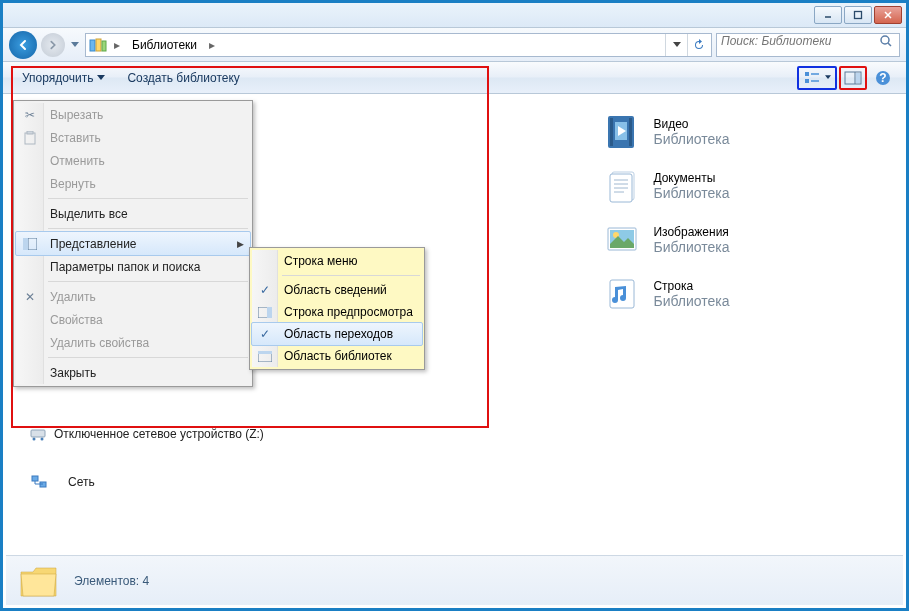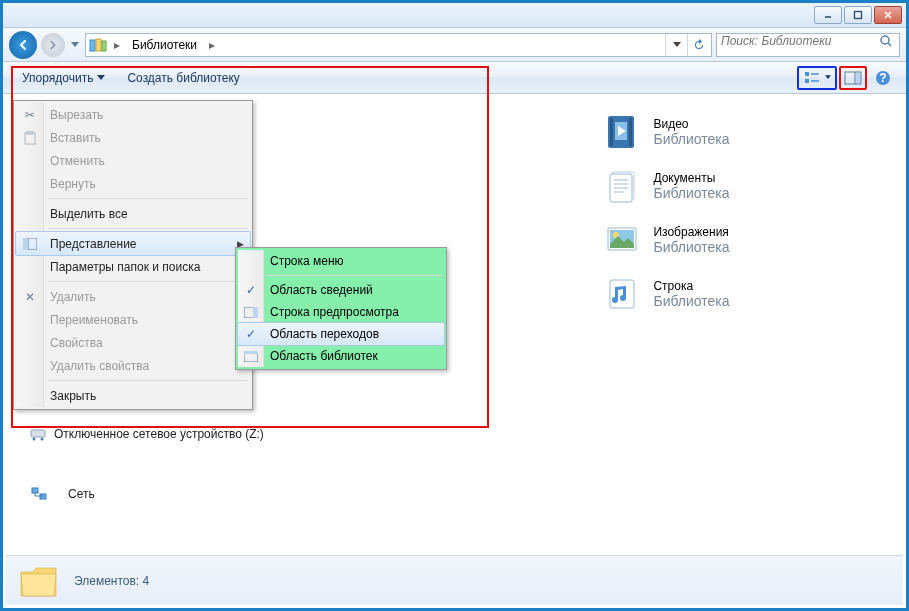--- a/index.html
+++ b/index.html
@@ -40,40 +40,40 @@
 .main { position: absolute; top: 94px; left: 3px; right: 3px; bottom: 68px; background: #fff; display: flex; }
 .content { flex: 1; padding: 8px 0 0 12px; position: relative; }
 .lib-item { display: flex; align-items: center; gap: 10px; padding: 6px 0; margin-left: 410px; justify-content: center; }
 .lib-icon { width: 42px; height: 42px; display: flex; align-items: center; justify-content: center; }
 .lib-text .lib-name { color: #000; }
 .lib-text .lib-sub { color: #7a8a9a; font-size: 14px; }
 
 
 .tree-items { position: absolute; left: 24px; top: 327px; }
 .tree-row { display: flex; align-items: center; gap: 6px; padding: 2px 0; color: #222; }
-.tree-row.net { margin-top: 40px; gap: 20px; }
+.tree-row.net { margin-top: 28px; gap: 20px; }
 .tree-icon { width: 18px; height: 16px; display: flex; align-items: center; justify-content: center; }
 
 
 .statusbar { position: absolute; left: 3px; right: 3px; bottom: 3px; height: 50px; background: linear-gradient(#f2f6fb, #e6eef8); border-top: 1px solid #cdd8e4; display: flex; align-items: center; padding: 0 12px; gap: 14px; }
 .status-icon { width: 42px; height: 38px; }
 .status-text { color: #3a5a7a; }
 
 
 .red-overlay { position: absolute; left: 8px; top: 63px; width: 478px; height: 362px; border: 2px solid #e01010; pointer-events: none; z-index: 5; }
 .ctx-menu { position: absolute; left: 10px; top: 97px; width: 240px; background: #f2f2f2; border: 1px solid #9a9a9a; box-shadow: 2px 2px 4px rgba(0,0,0,.25); z-index: 10; padding: 2px; }
 .ctx-menu .gutter { position: absolute; left: 2px; top: 2px; bottom: 2px; width: 28px; background: linear-gradient(90deg,#f6f6f6,#ececec); border-right: 1px solid #e0e0e0; }
 .ctx-item { position: relative; height: 23px; display: flex; align-items: center; padding-left: 34px; padding-right: 18px; color: #222; cursor: default; }
 .ctx-item.disabled { color: #9a9a9a; }
 .ctx-item.hover { background: linear-gradient(#eef5fd, #d6e8fb); border: 1px solid #a8caed; border-radius: 2px; margin: -1px; height: 25px; align-items: center; }
 .ctx-sep { height: 1px; background: #d8d8d8; margin: 3px 2px 3px 32px; }
 .ctx-icon { position: absolute; left: 6px; width: 16px; height: 16px; display: flex; align-items: center; justify-content: center; color: #6b7f95; }
 .ctx-arrow { position: absolute; right: 6px; font-size: 9px; color: #444; }
 
-.submenu { position: absolute; left: 232px; top: 244px; width: 212px; background: #86efac; border: 1px solid #9a9a9a; box-shadow: 2px 2px 4px rgba(0,0,0,.25); z-index: 11; padding: 2px; }
+.submenu { position: absolute; left: 246px; top: 244px; width: 176px; background: #fef9c3; border: 1px solid #9a9a9a; box-shadow: 2px 2px 4px rgba(0,0,0,.25); z-index: 11; padding: 2px; }
 .submenu .gutter { position: absolute; left: 2px; top: 2px; bottom: 2px; width: 26px; background: linear-gradient(90deg,#f6f6f6,#ececec); border-right: 1px solid #e0e0e0; }
 .sub-item { position: relative; height: 22px; display: flex; align-items: center; padding-left: 32px; cursor: default; }
 .sub-item.hover { background: linear-gradient(#eef5fd, #d6e8fb); border: 1px solid #a8caed; border-radius: 2px; margin: -1px; height: 24px; }
 .sub-icon { position: absolute; left: 5px; width: 16px; height: 16px; display: flex; align-items: center; justify-content: center; color: #3a6aa0; }
 .sub-sep { height: 1px; background: #d8d8d8; margin: 3px 2px 3px 30px; }
 
 .folder-svg { fill: #f7d774; stroke: #c9a23a; stroke-width: .5; }
 </style>
 </head>
 <body>
@@ -312,23 +312,20 @@
     </div>
   <div class="ctx-item">
       <span>Параметры папок и поиска</span>
     </div>
   <div class="ctx-sep"></div>
   <div class="ctx-item disabled">
       <span class="ctx-icon">✕</span>
       <span>Удалить</span>
     </div>
   <div class="ctx-item disabled">
-      <span>Переименовать</span>
-    </div>
-  <div class="ctx-item disabled">
       <span>Свойства</span>
     </div>
   <div class="ctx-item disabled">
       <span>Удалить свойства</span>
     </div>
   <div class="ctx-sep"></div>
   <div class="ctx-item">
       <span>Закрыть</span>
     </div>
 </div>

